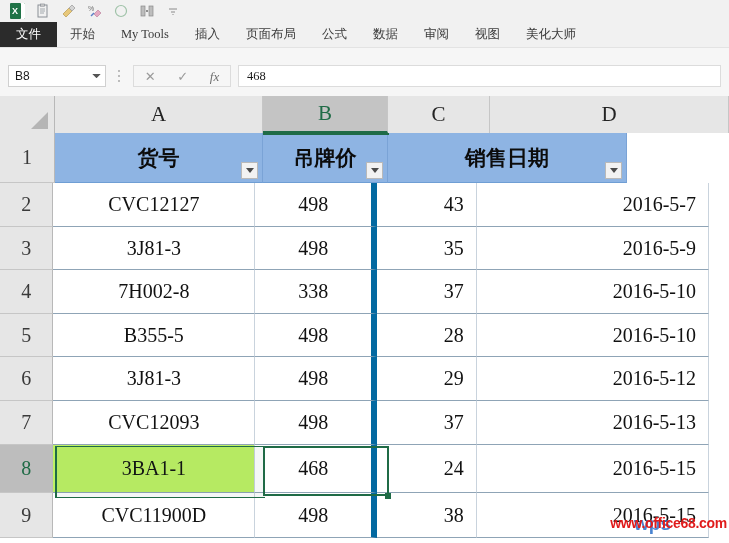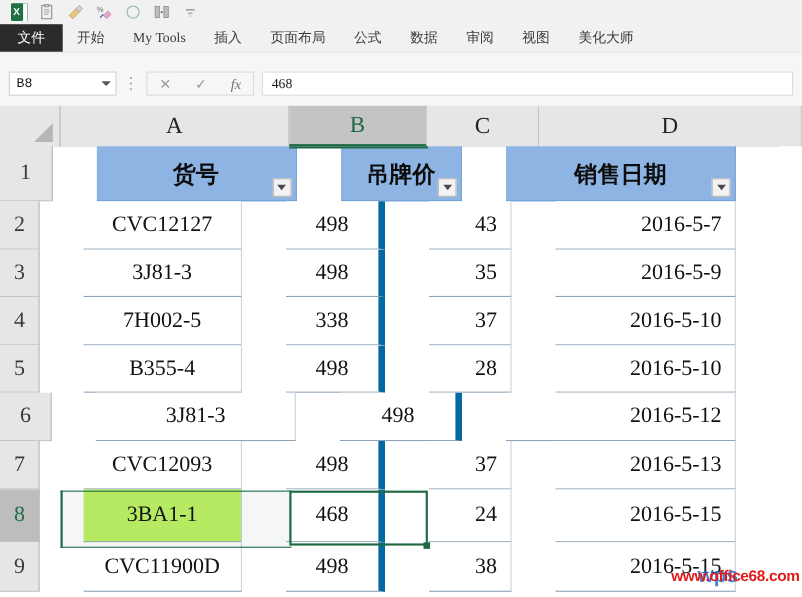--- a/index.html
+++ b/index.html
@@ -49,21 +49,21 @@
     background:#f6f6f6;box-sizing:border-box;
     display:flex;align-items:center;
   }
   .namebox{
     position:absolute;left:8px;top:65px;width:98px;height:22px;
     background:#ffffff;border:1px solid #d0d0d0;box-sizing:border-box;
     display:flex;align-items:center;
   }
   .namebox .nbtext{
     flex:1;padding-left:6px;font-size:12px;color:#1a1a1a;
-    font-family:Liberation Mono, monospace;
+    font-family:Liberation Sans, sans-serif;
   }
   .namebox .nbarrow{
     width:18px;display:flex;align-items:center;justify-content:center;
     font-size:8px;color:#5a5a5a;
   }
   .grip{
     position:absolute;left:115px;top:68px;width:8px;height:16px;
     display:flex;flex-direction:column;justify-content:space-around;align-items:center;
   }
   .grip i{display:block;width:2px;height:2px;background:#a8a8a8;border-radius:50%;}
@@ -125,21 +125,20 @@
   .rh.sel{background:#bdbdbd;color:#1f6b46;}
   .cell{
     box-sizing:border-box;
     display:flex;align-items:center;
     font-family:"Liberation Serif","DejaVu Serif",serif;
     font-size:20px;color:#111111;
     border-right:1px solid #c9d3dd;
     border-bottom:1px solid #8fa4b6;
     background:#ffffff;position:relative;
     padding:0 10px;
-    margin-left:40px;
   }
   .cell.c-center{justify-content:center;}
   .cell.c-right{justify-content:flex-end;padding-right:12px;}
   .cell.tail{flex:1;border-right:none;border-bottom:none;background:#ffffff;}
   .cell.cq{border-right:6px solid #0369a1;}
 
   
   .row.hdr .cell{
     background:#8eb4e3;border-right:1px solid #7aa3d6;border-bottom:1px solid #6f9ed4;
     font-family:"DejaVu Sans","Liberation Sans",sans-serif;
@@ -316,40 +315,41 @@
         <div class="rh" style="height:43px">3</div>
         <div class="cell c-center" style="width:208px;height:43px">3J81-3</div>
         <div class="cell c-center cq" style="width:125px;height:43px">498</div>
         <div class="cell c-right" style="width:102px;height:43px">35</div>
         <div class="cell c-right" style="width:239px;height:43px">2016-5-9</div>
         <div class="cell tail" style="height:43px"></div>
       </div>
 
       <div class="row" style="height:44px">
         <div class="rh" style="height:44px">4</div>
-        <div class="cell c-center" style="width:208px;height:44px">7H002-5</div>
+        <div class="cell c-center" style="width:208px;height:44px">7H002-8</div>
         <div class="cell c-center cq" style="width:125px;height:44px">338</div>
         <div class="cell c-right" style="width:102px;height:44px">37</div>
         <div class="cell c-right" style="width:239px;height:44px">2016-5-10</div>
         <div class="cell tail" style="height:44px"></div>
       </div>
 
       <div class="row" style="height:43px">
         <div class="rh" style="height:43px">5</div>
-        <div class="cell c-center" style="width:208px;height:43px">B355-4</div>
+        <div class="cell c-center" style="width:208px;height:43px">B355-5</div>
         <div class="cell c-center cq" style="width:125px;height:43px">498</div>
         <div class="cell c-right" style="width:102px;height:43px">28</div>
         <div class="cell c-right" style="width:239px;height:43px">2016-5-10</div>
         <div class="cell tail" style="height:43px"></div>
       </div>
 
       <div class="row" style="height:44px">
         <div class="rh" style="height:44px">6</div>
         <div class="cell c-center" style="width:208px;height:44px">3J81-3</div>
         <div class="cell c-center cq" style="width:125px;height:44px">498</div>
+        <div class="cell c-right" style="width:102px;height:44px">29</div>
         <div class="cell c-right" style="width:239px;height:44px">2016-5-12</div>
         <div class="cell tail" style="height:44px"></div>
       </div>
 
       <div class="row" style="height:44px">
         <div class="rh" style="height:44px">7</div>
         <div class="cell c-center" style="width:208px;height:44px">CVC12093</div>
         <div class="cell c-center cq" style="width:125px;height:44px">498</div>
         <div class="cell c-right" style="width:102px;height:44px">37</div>
         <div class="cell c-right" style="width:239px;height:44px">2016-5-13</div>

